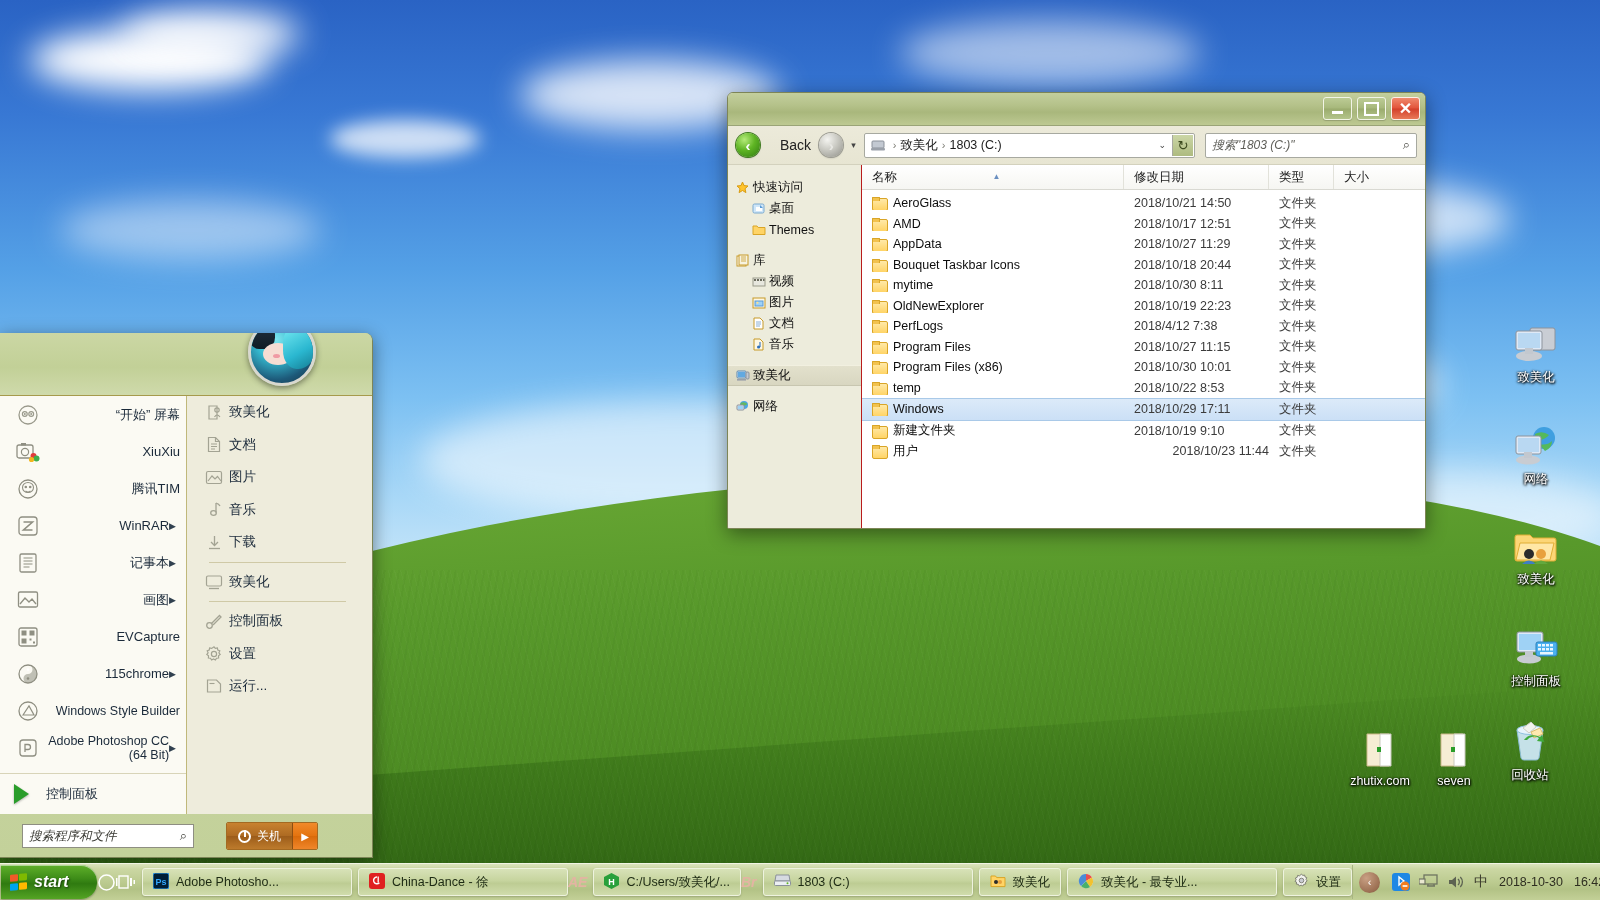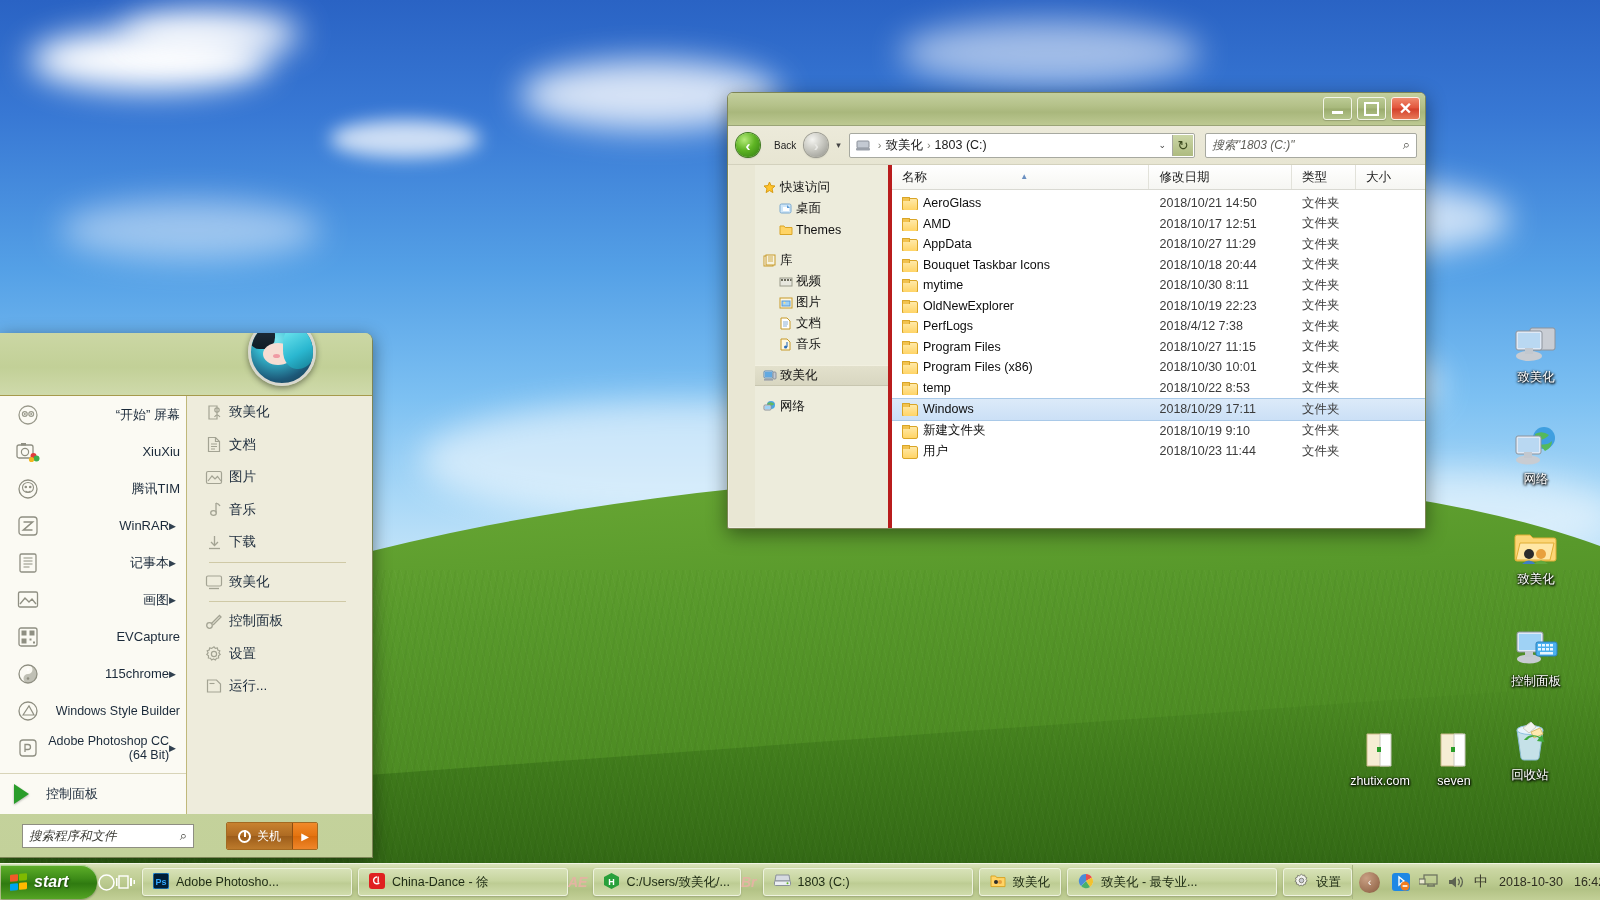--- a/index.html
+++ b/index.html
@@ -74,21 +74,21 @@
     height:38px;display:flex;align-items:center;gap:4px;padding:0 8px;
     background:linear-gradient(to bottom,#eceada 0%,#e7e5d2 100%);
     border-bottom:1px solid #d3d1bd;
   }
   .navcircle{
     width:24px;height:24px;border-radius:50%;display:flex;align-items:center;justify-content:center;
     color:#fff;font-size:15px;font-weight:bold;flex:none;cursor:default;
   }
   .navcircle.back{background:radial-gradient(circle at 35% 28%,#b5eb7a 0%,#5fb524 45%,#2e7a10 100%);box-shadow:0 0 0 1px #3d7a1d,0 1px 2px rgba(0,0,0,.3);}
   .navcircle.fwd{background:radial-gradient(circle at 35% 28%,#f4f4f0 0%,#c9c9c2 45%,#8f8f88 100%);box-shadow:0 0 0 1px #9b9b92,0 1px 2px rgba(0,0,0,.25);color:#e8e8e4;}
-  .backtxt{font-size:10px;color:#222;margin:0 4px 0 10px;}
+  .backtxt{font-size:14px;color:#222;margin:0 4px 0 16px;}
   .navdrop{font-size:9px;color:#444;padding:0 4px;cursor:default;}
   .addrbar{
     flex:1;height:23px;background:#fff;border:1px solid #a7a9a0;border-radius:2px;
     display:flex;align-items:center;padding:0 1px 0 6px;min-width:0;
   }
   .crumb{font-size:12.5px;color:#1b1b1b;white-space:nowrap;cursor:default;}
   .crumb-sep{color:#7a7a72;font-size:11px;margin:0 4px;}
   .addr-caret{margin-left:auto;font-size:9px;color:#444;padding:0 6px;cursor:default;}
   .addr-refresh{
     width:20px;height:21px;display:flex;align-items:center;justify-content:center;
@@ -97,22 +97,22 @@
   }
   .searchbar{
     width:198px;height:23px;background:#fff;border:1px solid #a7a9a0;border-radius:2px;
     display:flex;align-items:center;padding:0 6px;margin-left:6px;flex:none;
   }
   .searchbar .ph{flex:1;font-style:italic;font-size:12px;color:#5e5e58;white-space:nowrap;overflow:hidden;}
   .searchbar .mag{color:#4a4a44;font-size:13px;}
 
   #body{display:flex;height:365px;}
   #navpane{
-    width:133px;flex:none;background:#edecdc;border-right:4px solid #b91c1c;
-    padding-top:12px;overflow:hidden;margin-left:27px;
+    width:133px;flex:none;background:#edecdc;border-right:1px solid #b91c1c;
+    padding-top:12px;overflow:hidden;
   }
   .navrow{display:flex;align-items:center;height:21px;padding-left:8px;font-size:12.5px;color:#111;cursor:default;white-space:nowrap;}
   .navrow.ind{padding-left:24px;}
   .navrow.sel{background:linear-gradient(to bottom,#e3e1cd,#d8d6c0);box-shadow:inset 0 1px 0 #f2f0e0,inset 0 -1px 0 #c8c6b0;}
   .navrow .ni{width:17px;flex:none;display:flex;align-items:center;justify-content:flex-start;}
   .navgap{height:10px;}
 
   #listpane{flex:1;background:#fff;display:flex;flex-direction:column;min-width:0;}
   .colhead{
     height:24px;display:flex;align-items:center;
@@ -644,21 +644,21 @@
             </div>
             <div class="cdate" style="width: 145px;">2018/10/19 9:10</div>
             <div class="ctype" style="width: 65px;">文件夹</div>
             <div class="csize" style="width: 70px;"></div>
           </div>
           <div class="frow">
             <div class="cname" style="width: 262px;">
               <span class="fldr"></span>
               <span>用户</span>
             </div>
-            <div class="cdate" style="width: 145px;">2018/10/23 11:44</div>
+            <div class="cdate" style="width: 145px; text-align: right;">2018/10/23 11:44</div>
             <div class="ctype" style="width: 65px;">文件夹</div>
             <div class="csize" style="width: 70px;"></div>
           </div>
         </div>
     </div>
 
   </div>
 </div>
 
 <div id="startmenu">

